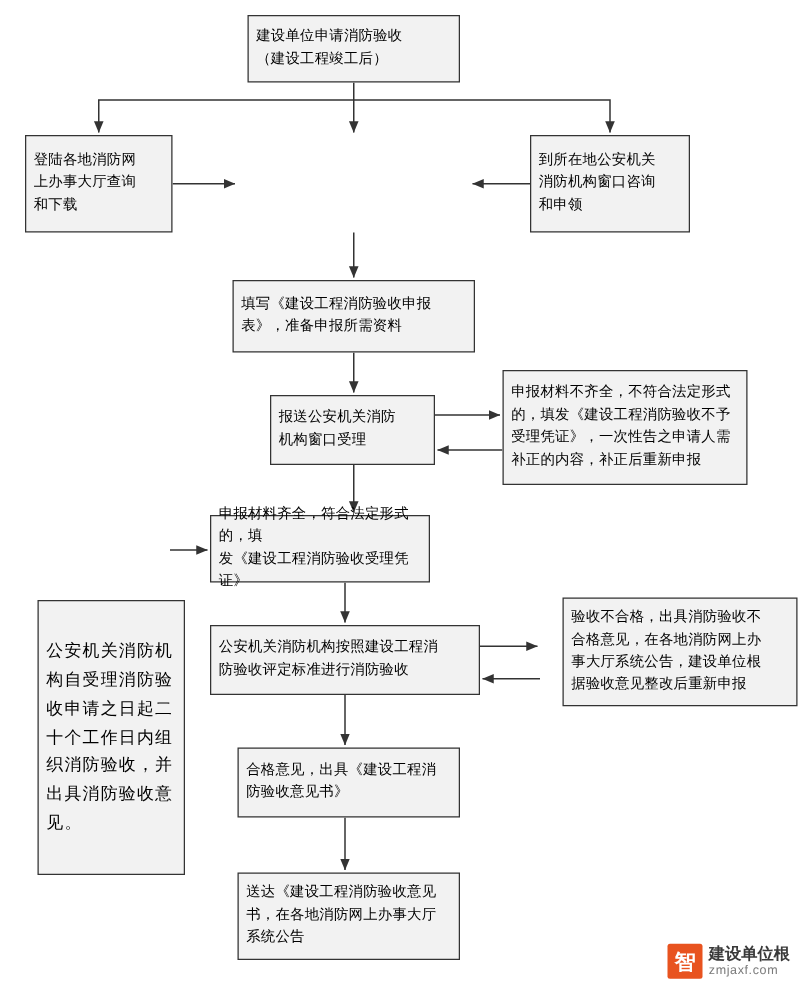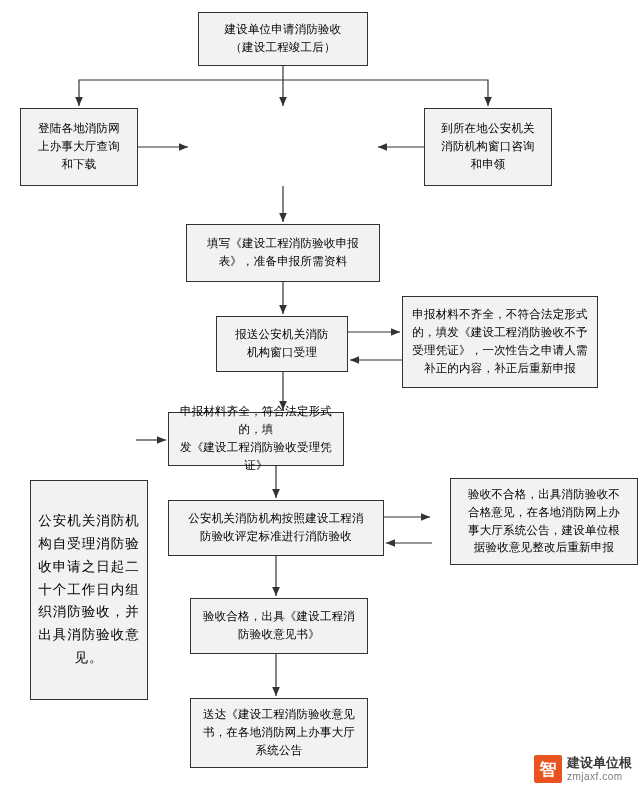--- a/index.html
+++ b/index.html
@@ -20,21 +20,20 @@
     height: 789px;
   }
   .node {
     position: absolute;
     border: 1px solid #333333;
     background: #f2f2f2;
     box-sizing: border-box;
     display: flex;
     align-items: center;
     justify-content: center;
-    text-align: center;
     font-size: 11.5px;
     line-height: 1.55;
     padding: 20px 6px;
     letter-spacing: 0.2px;
   }
   .node.tall-text {
     font-size: 13.5px;
     line-height: 1.7;
     letter-spacing: 1px;
   }
@@ -183,21 +182,21 @@
     </div>
 
   <div class="node" style="left:450px;top:478px;width:188px;height:87px;">
       <span style="white-space:pre-line;">验收不合格，出具消防验收不
 合格意见，在各地消防网上办
 事大厅系统公告，建设单位根
 据验收意见整改后重新申报</span>
     </div>
 
   <div class="node" style="left:190px;top:598px;width:178px;height:56px;">
-      <span style="white-space:pre-line;">验收合格，出具《建设工程消
+      <span style="white-space:pre-line;">合格意见，出具《建设工程消
 防验收意见书》</span>
     </div>
 
   <div class="node" style="left:190px;top:698px;width:178px;height:70px;">
       <span style="white-space:pre-line;">送达《建设工程消防验收意见
 书，在各地消防网上办事大厅
 系统公告</span>
     </div>
 
   <div class="wm">

